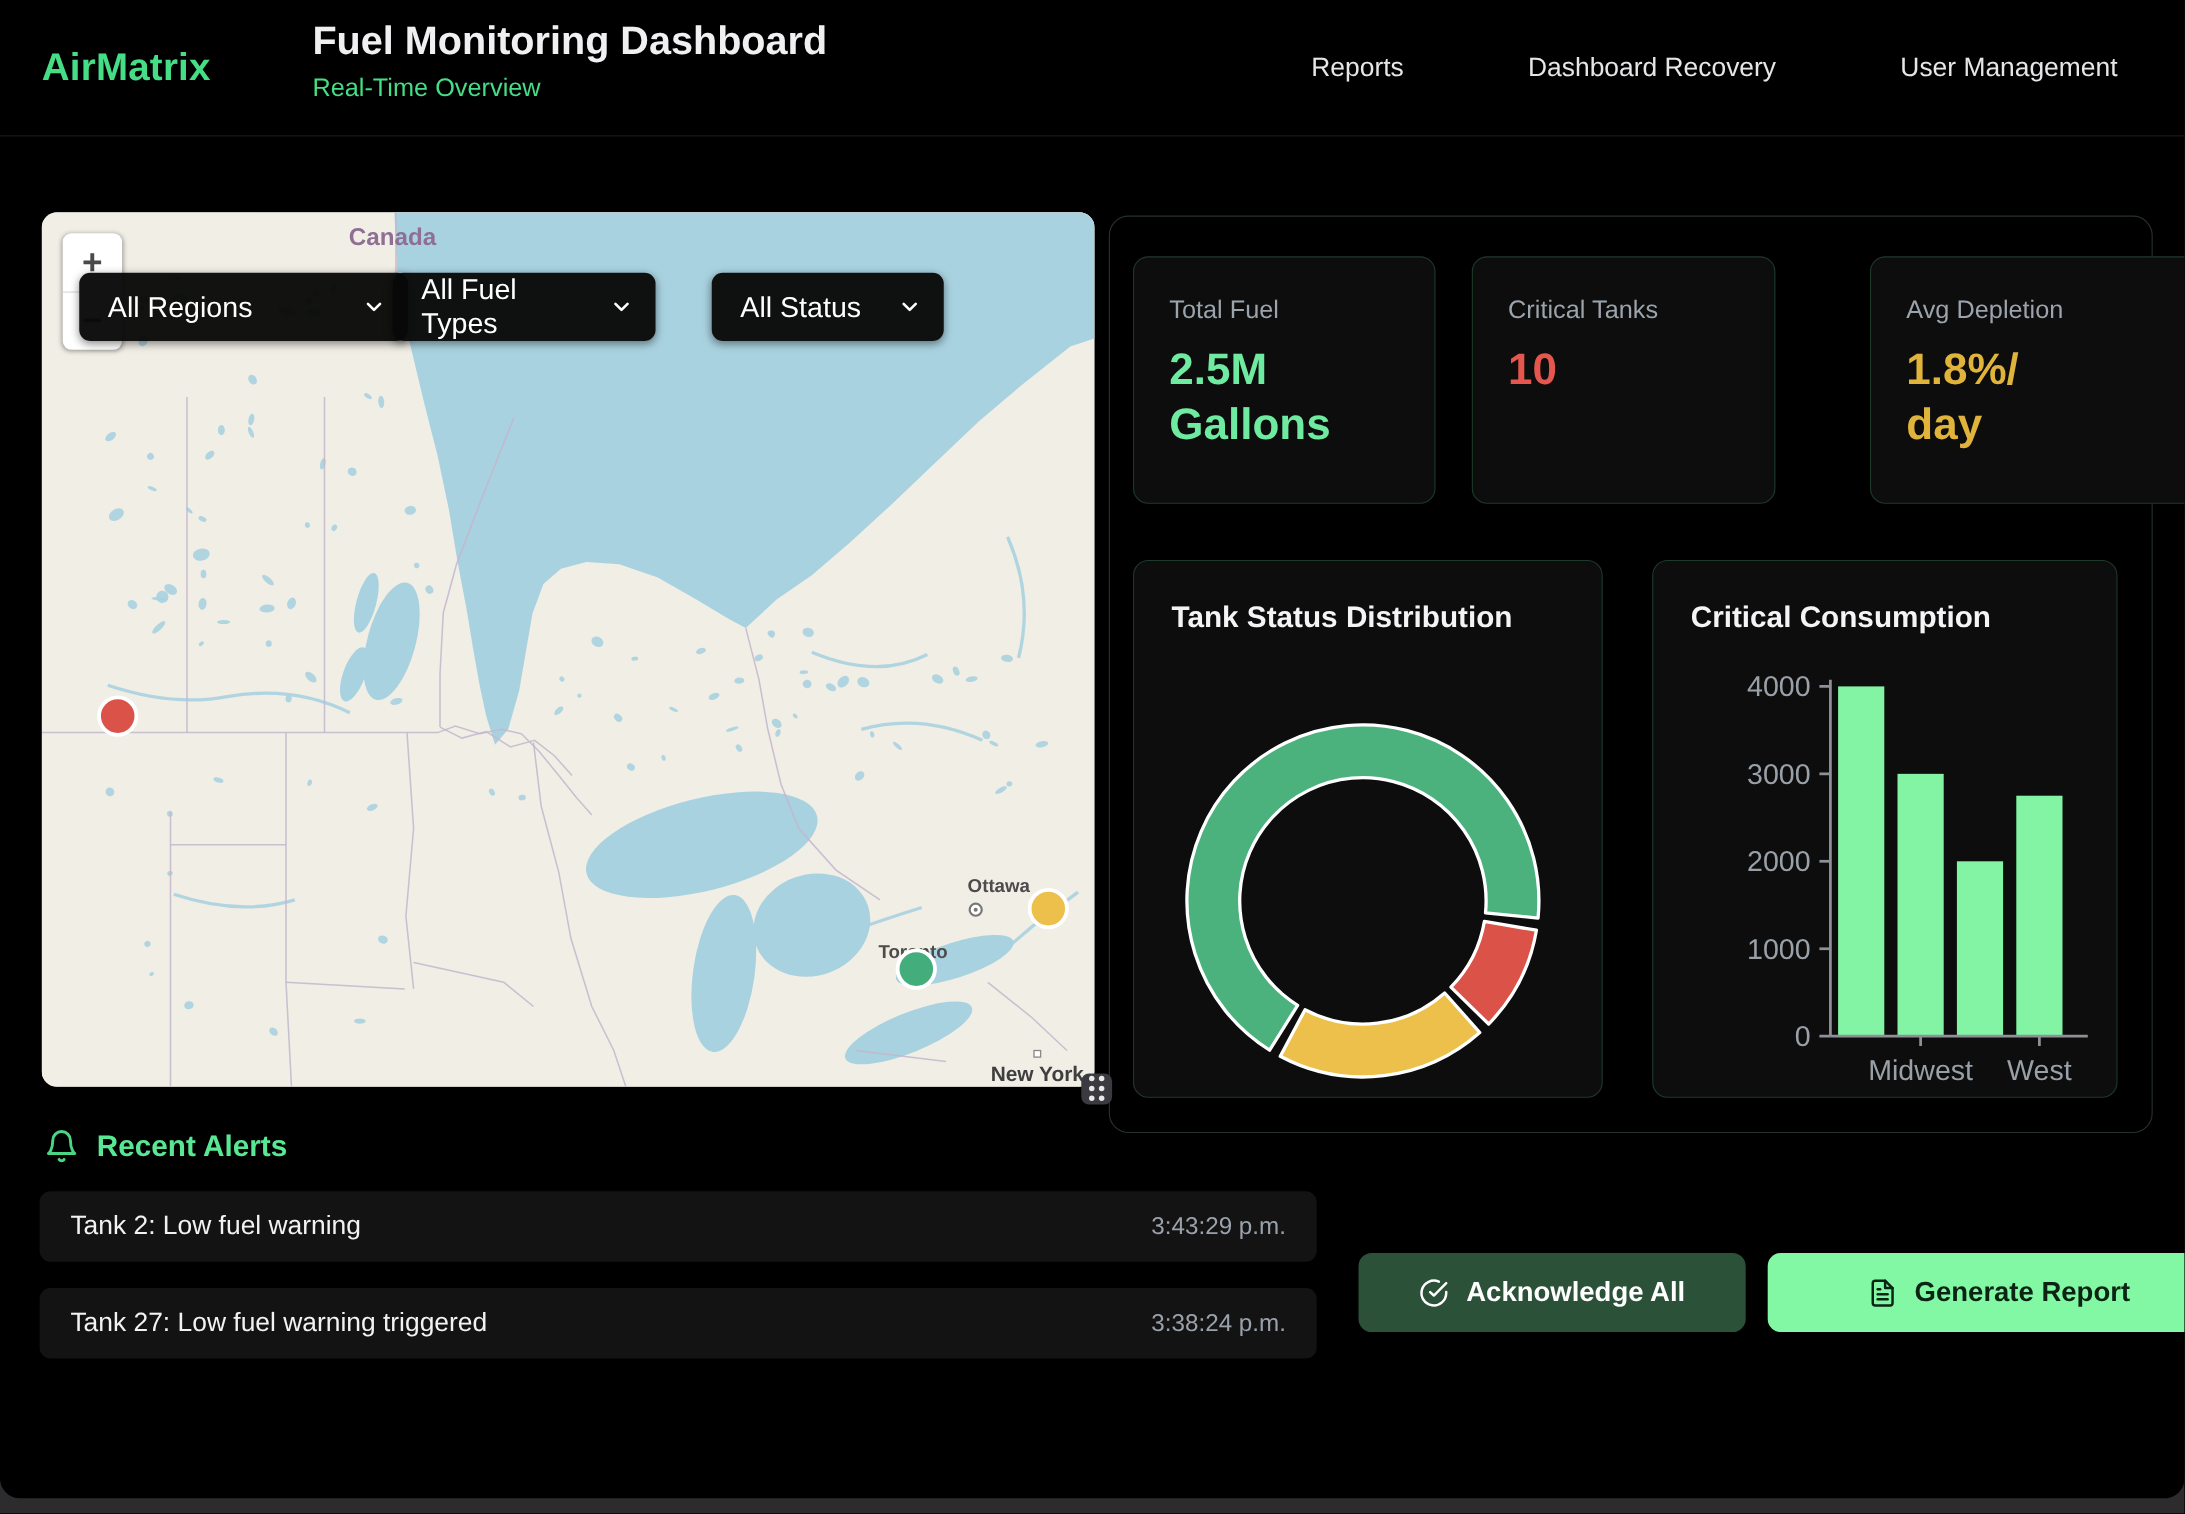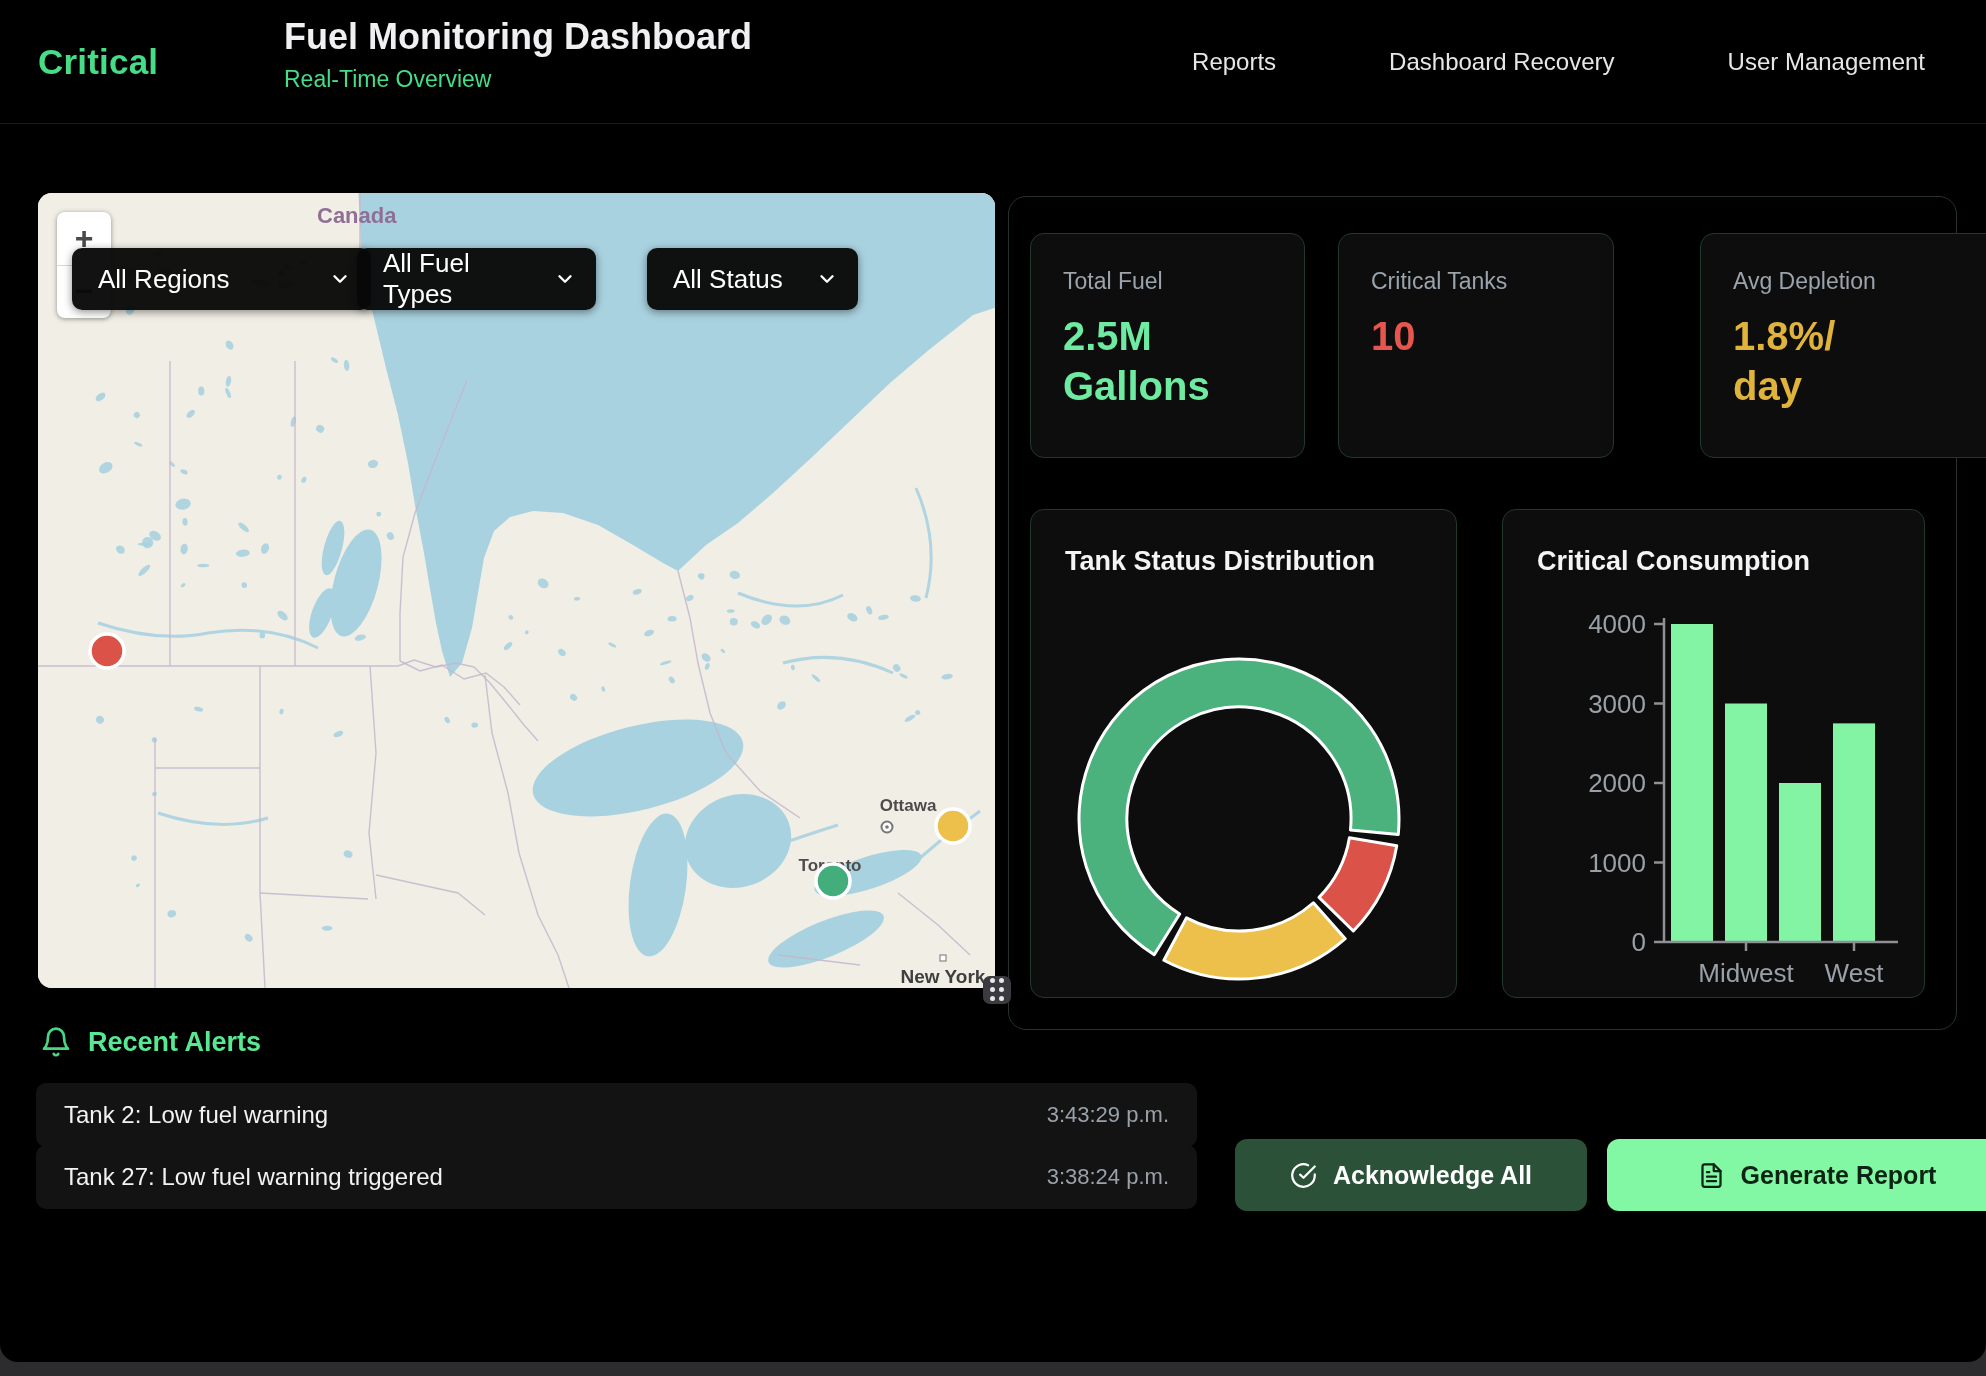--- a/index.html
+++ b/index.html
@@ -73,21 +73,21 @@
   #btn-gen{left:1607px;width:420px;background:var(--btn-bright,#82f7a4);color:#0b2413;}
   .btn-icon{width:27px;height:27px;flex:0 0 auto;}
 </style>
 </head>
 <body>
 
 <div id="screen">
   <div id="app">
 
     <div id="header">
-      <div id="logo">Critical</div>
+      <div id="logo">AirMatrix</div>
       <div id="title-block">
         <div id="page-title">Fuel Monitoring Dashboard</div>
         <div id="page-subtitle">Real-Time Overview</div>
       </div>
       <div id="nav">
         <div class="nav-item">Reports</div>
         <div class="nav-item">Dashboard Recovery</div>
         <div class="nav-item">User Management</div>
       </div>
     </div>
@@ -339,21 +339,21 @@
         <path d="M18 8a6 6 0 0 0-12 0c0 7-3 9-3 9h18s-3-2-3-9"></path>
           <path d="M13.7 21a2 2 0 0 1-3.4 0"></path>
       </svg>
       <span class="txt">Recent Alerts</span>
     </div>
 
     <div class="alert-row" style="top:1083px">
       <span class="alert-msg">Tank 2: Low fuel warning</span>
       <span class="alert-time">3:43:29 p.m.</span>
     </div>
-    <div class="alert-row" style="top:1145px">
+    <div class="alert-row" style="top:1171px">
       <span class="alert-msg">Tank 27: Low fuel warning triggered</span>
       <span class="alert-time">3:38:24 p.m.</span>
     </div>
 
     <button class="action-btn" id="btn-ack">
       <svg class="btn-icon" viewBox="0 0 24 24" fill="none" stroke="#fff" stroke-width="2" stroke-linecap="round" stroke-linejoin="round">
         <path d="M22 11.08V12a10 10 0 1 1-5.93-9.14"></path>
           <polyline points="22 4 12 14.01 9 11.27"></polyline>
       </svg>
       <span>Acknowledge All</span>

